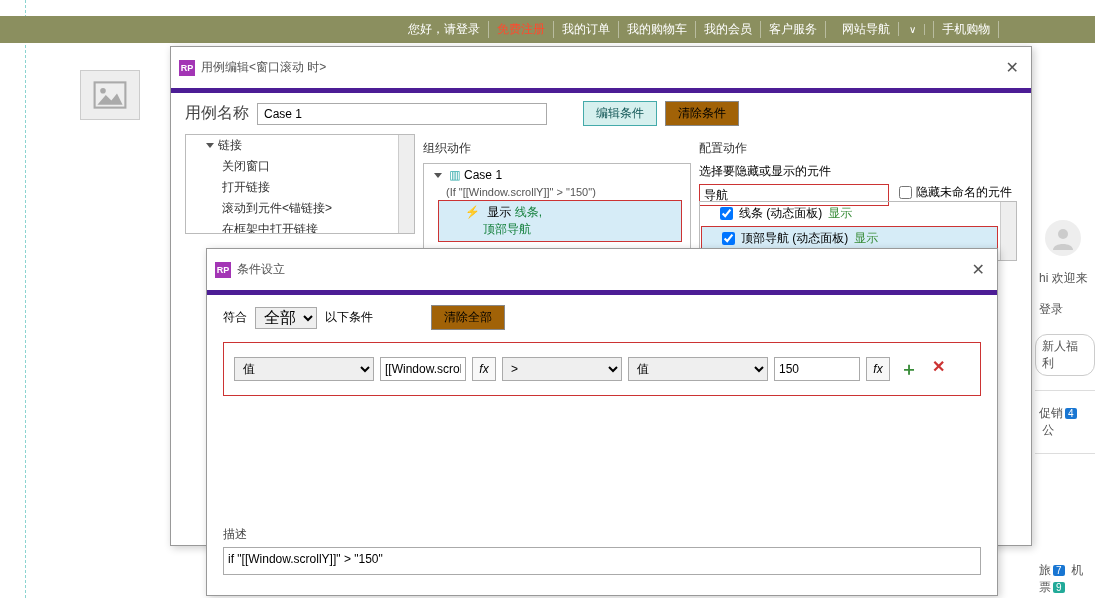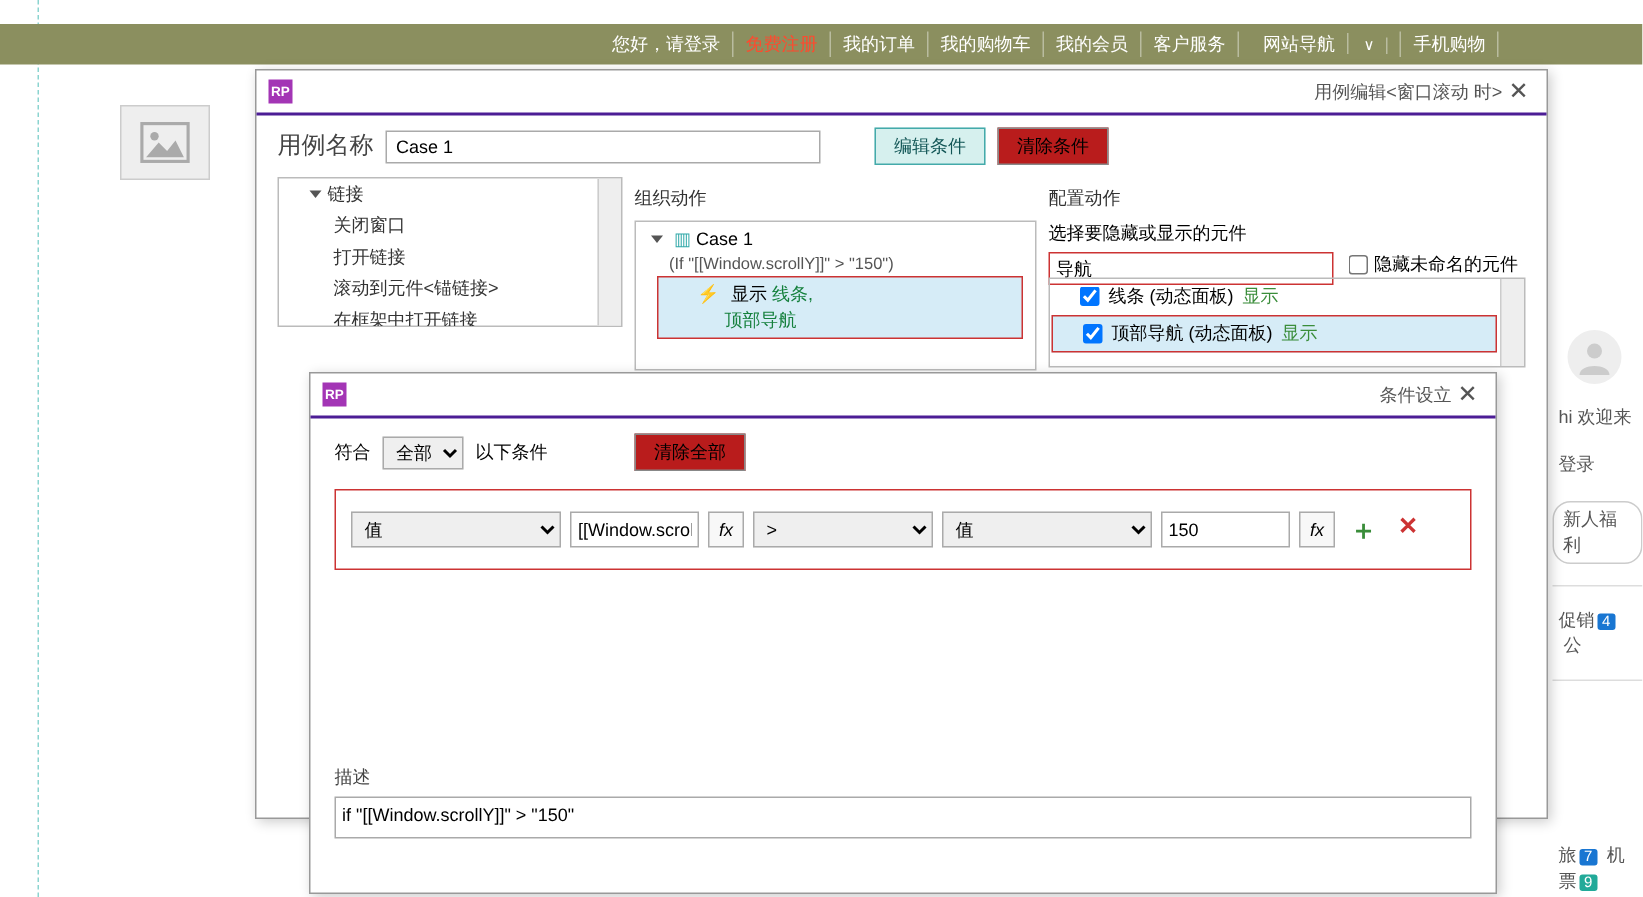--- a/index.html
+++ b/index.html
@@ -21,29 +21,29 @@
 .right-frag { position: absolute; right: 0; top: 220px; width: 60px; }
 .right-frag .avatar { width: 36px; height: 36px; border-radius: 50%; background: #eee; margin-left: 10px; display:flex; align-items:center; justify-content:center; }
 .right-frag .txt { margin-top: 14px; font-size: 12px; color: #555; padding-left: 4px; }
 .right-frag .btn { margin-top: 16px; border: 1px solid #ccc; border-radius: 12px; padding: 3px 6px; font-size: 12px; color: #555; display: inline-block; }
 .right-frag .badge { display: inline-block; background: #1976d2; color: #fff; font-size: 10px; padding: 0 3px; border-radius: 2px; margin-left: 2px; }
 .right-frag .sep { border-top:1px solid #ddd; margin:14px 0; }
 
 
 .dialog { position: absolute; background: #fff; border: 1px solid #999; box-shadow: 2px 2px 8px rgba(0,0,0,0.2); }
 .dialog1 { top: 46px; left: 170px; width: 862px; height: 500px; }
-.titlebar { height: 30px; display: flex; align-items: center; padding: 0 8px; border-bottom: 2px solid #4c1d95; text-align: right; }
+.titlebar { height: 46px; display: flex; align-items: center; padding: 0 8px; border-bottom: 5px solid #4c1d95; }
 .titlebar .rp-icon { width: 16px; height: 16px; background: #a335b5; color: #fff; font-size: 9px; display: flex; align-items: center; justify-content: center; margin-right: 6px; font-weight: bold; }
 .titlebar .title { color: #555; font-size: 12px; flex: 1; }
 .titlebar .close { font-size: 16px; color: #555; cursor: pointer; padding: 0 4px; }
 
 .row1 { display: flex; align-items: center; padding: 8px 14px; gap: 8px; }
 .row1 .lbl { color: #444; font-size: 16px; }
 .row1 input[type=text] { border: 1px solid #aaa; height: 22px; padding: 0 6px; font-size: 12px; width: 290px; }
-.btn-std { border: 1px solid #888; background: #b91c1c; padding: 3px 12px; font-size: 12px; cursor: pointer; }
+.btn-std { border: 1px solid #888; background: #a16207; padding: 3px 12px; font-size: 12px; cursor: pointer; }
 .btn-primary { border: 1px solid #4aa; background: #d6f0ee; color: #155; }
 
 .cols { display: flex; padding: 0 14px; gap: 0; }
 .col { flex: 1; }
 .col h4 { font-size: 12px; font-weight: normal; color: #333; margin: 6px 0; }
 .tree-panel { border: 1px solid #bbb; height: 100px; overflow: auto; font-size: 12px; position: relative; }
 .tree-panel .scrollbar { position:absolute; right:0; top:0; bottom:0; width:16px; background:#eee; border-left:1px solid #ccc; }
 .tree-item { padding: 2px 4px 2px 20px; color: #333; cursor: pointer; }
 .tree-item.l2 { padding-left: 36px; }
 .tree-arrow { display:inline-block; width:0; height:0; border-left:4px solid #555; border-top:4px solid transparent; border-bottom:4px solid transparent; margin-right:4px; vertical-align:middle; }
@@ -64,21 +64,21 @@
 .col3 .list .scrollbar { position:absolute; right:0; top:0; bottom:0; width:16px; background:#eee; border-left:1px solid #ccc; }
 .col3 .list-row { padding:3px 6px 3px 20px; display:flex; align-items:center; gap:6px;}
 .col3 .list-row.sel { background:#d6ecf7; border:1px solid #c33; margin:1px 18px 1px 1px;}
 .col3 .list-row .green { color:#3a8d3a;}
 .col3 input[type=checkbox]{ margin:0; }
 
 
 .dialog2 { top: 248px; left: 206px; width: 792px; height: 348px; z-index: 10; }
 .dialog2 .body { padding: 10px 16px; }
 .cond-head { display:flex; align-items:center; gap:8px; font-size:12px; margin-bottom:12px;}
-.cond-head select { border:1px solid #aaa; height:22px; font-size:12px; padding:0 4px;}
+.cond-head select { border:1px solid #aaa; height:22px; font-size:16px; padding:0 4px;}
 .cond-head .btn-std { margin-left: 50px; }
 
 .cond-box { border:1px solid #c33; padding:14px 10px; min-height:50px; display:flex; align-items:flex-start; gap:6px; margin-bottom: 130px;}
 .cond-box select, .cond-box input[type=text] { border:1px solid #aaa; height:24px; font-size:12px; padding:0 4px;}
 .fx { border:1px solid #aaa; height:24px; width:24px; display:inline-flex; align-items:center; justify-content:center; font-style:italic; font-size:12px; cursor:pointer; background:#f8f8f8;}
 .add-icon { color:#3a8d3a; font-size:18px; font-weight:bold; cursor:pointer; padding:0 4px;}
 .del-icon { color:#c33; font-size:16px; font-weight:bold; cursor:pointer; padding:0 4px;}
 
 .desc-sec .lbl { font-size:12px; color:#444; margin-bottom:4px; display:block;}
 .desc-sec textarea { width:100%; border:1px solid #aaa; height:28px; font-size:12px; padding:4px; resize:none; font-family:inherit;}

